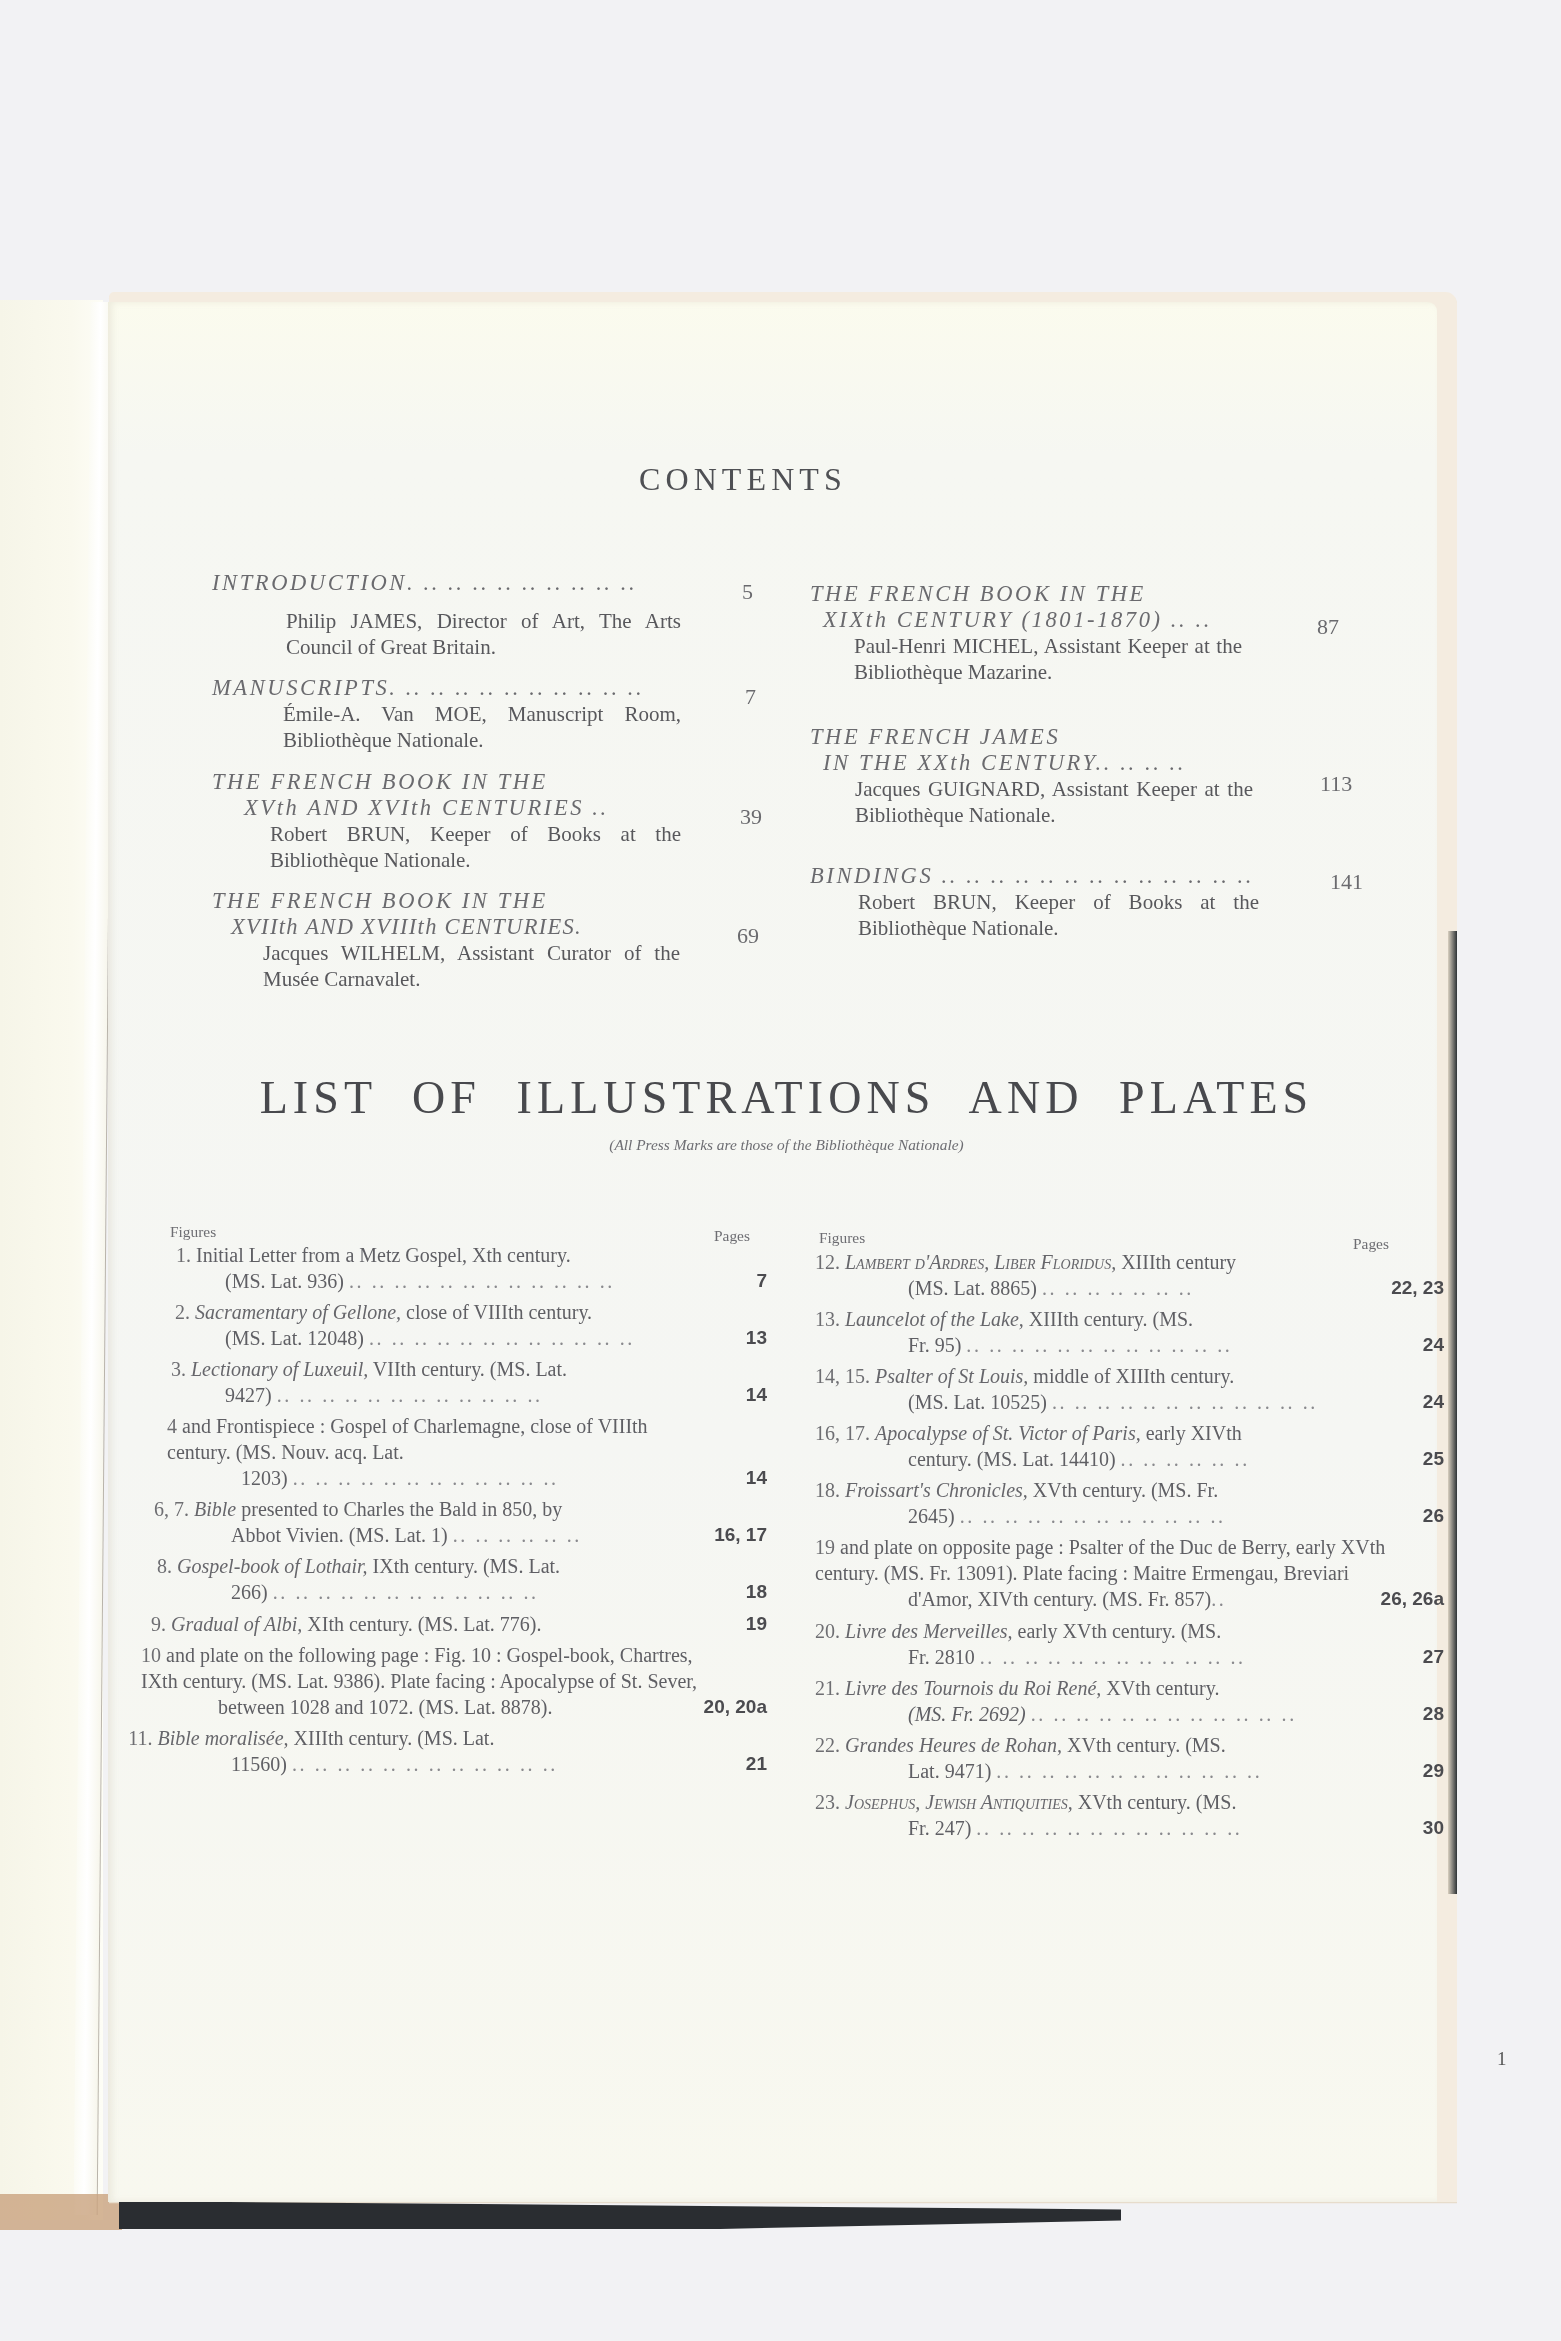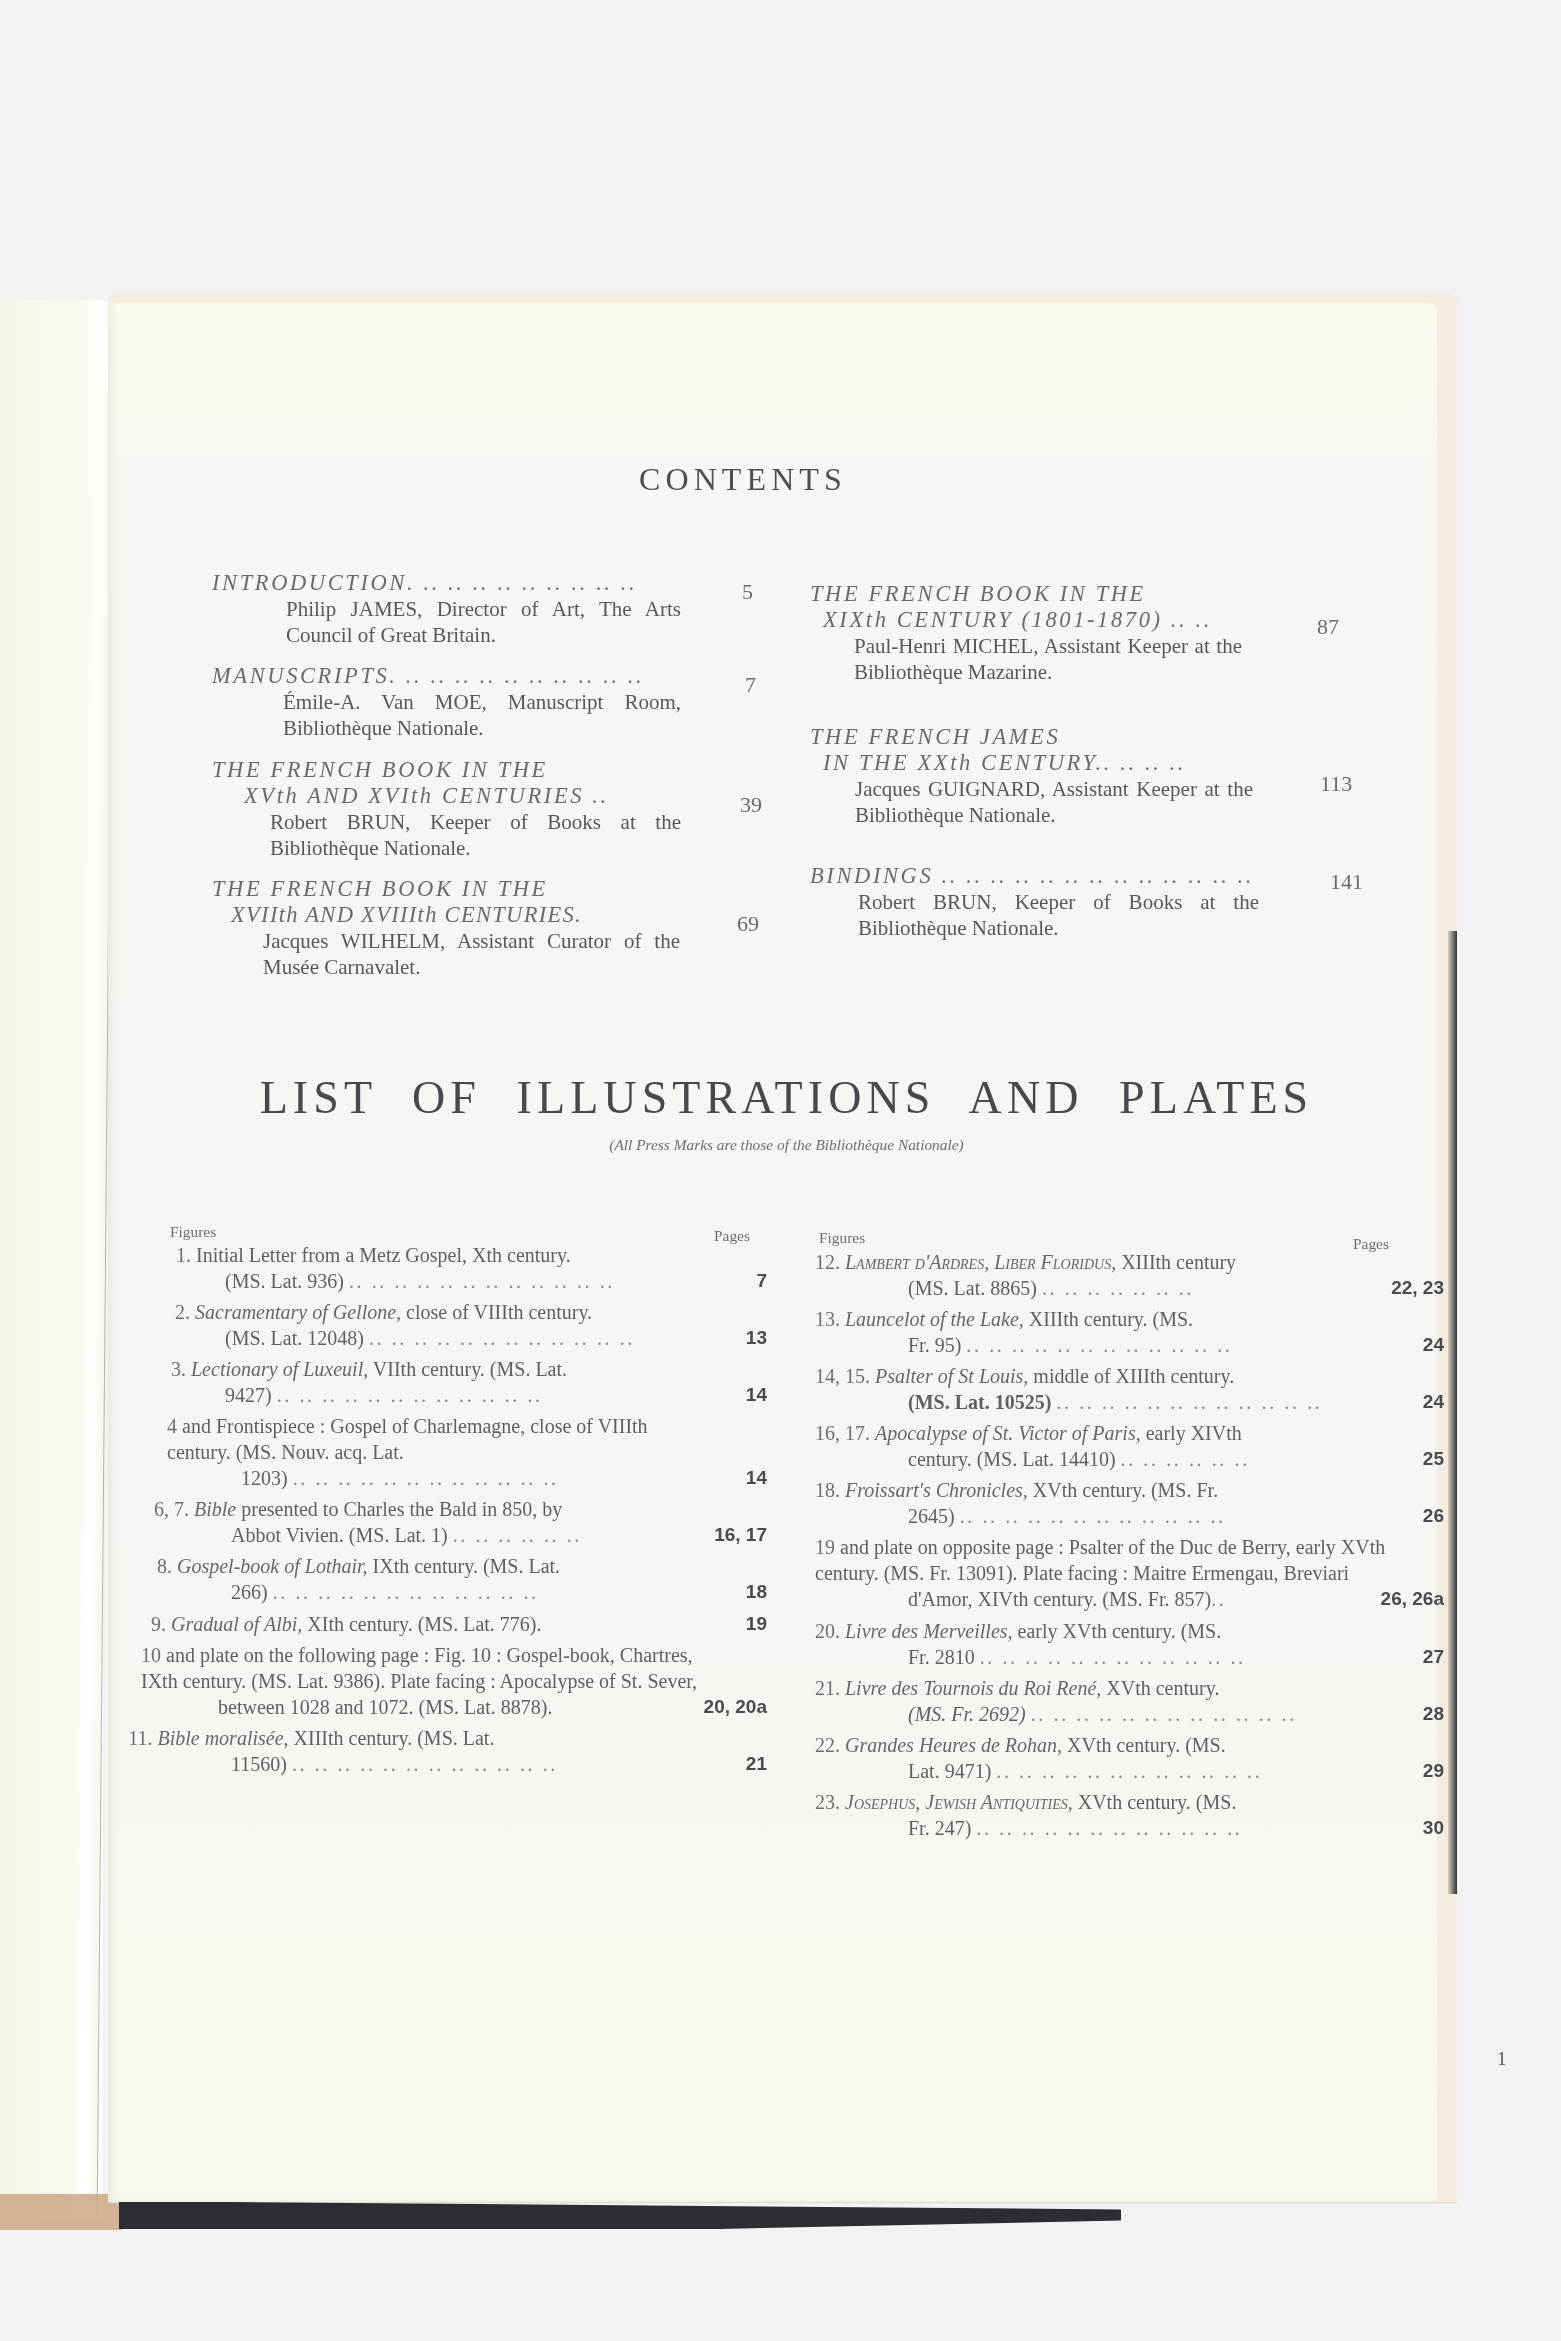--- a/index.html
+++ b/index.html
@@ -98,21 +98,21 @@
 <div class="bottom-dark"></div>
 <div class="page"></div>
 
 <div class="abs contents-title">CONTENTS</div>
 
 <div class="toc-col" style="left:212px; top:570px; width:559px;">
   <div class="toc-entry">
     <div class="toc-head" style="width:475px;">
       <span>INTRODUCTION. .. .. .. .. .. .. .. .. ..</span>
     </div>
-    <div class="toc-author" style="padding-left:74px; width:395px;">Philip JAMES, Director of Art, The Arts Council of Great Britain.</div>
+    <div class="toc-author" style="padding-left:74px; width:395px;margin-top:12px;">Philip JAMES, Director of Art, The Arts Council of Great Britain.</div>
     <div class="toc-page" style="left:530px; top:9px;">5</div>
   </div>
   <div class="toc-entry">
     <div class="toc-head" style="width:475px;">
       <span>MANUSCRIPTS. .. .. .. .. .. .. .. .. .. ..</span>
     </div>
     <div class="toc-author" style="padding-left:71px; width:398px;">Émile-A. Van MOE, Manuscript Room, Bibliothèque Nationale.</div>
     <div class="toc-page" style="left:533px; top:9px;">7</div>
   </div>
   <div class="toc-entry">
@@ -220,21 +220,21 @@
       <span class="indent"><span style="padding-left:19px;">(MS. Lat. 8865)</span> <span class="dots">.. .. .. .. .. .. ..</span></span></div>
     <span class="pg">22, 23</span>
   </div>
   <div class="fig">
     <div class="text-wrap"><span class="num">13.</span> <i>Launcelot of the Lake,</i> <span>XIIIth century. (MS.</span>
       <span class="indent"><span style="padding-left:19px;">Fr. 95)</span> <span class="dots">.. .. .. .. .. .. .. .. .. .. .. ..</span></span></div>
     <span class="pg">24</span>
   </div>
   <div class="fig">
     <div class="text-wrap"><span class="num">14, 15.</span> <i>Psalter of St Louis,</i> <span>middle of XIIIth century.</span>
-      <span class="indent"><span style="padding-left:19px;font-weight:bold;">(MS. Lat. 10525)</span> <span class="dots">.. .. .. .. .. .. .. .. .. .. .. ..</span></span></div>
+      <span class="indent"><span style="padding-left:19px;">(MS. Lat. 10525)</span> <span class="dots">.. .. .. .. .. .. .. .. .. .. .. ..</span></span></div>
     <span class="pg">24</span>
   </div>
   <div class="fig">
     <div class="text-wrap"><span class="num">16, 17.</span> <i>Apocalypse of St. Victor of Paris,</i> <span>early XIVth</span>
       <span class="indent"><span style="padding-left:19px;">century. (MS. Lat. 14410)</span> <span class="dots">.. .. .. .. .. ..</span></span></div>
     <span class="pg">25</span>
   </div>
   <div class="fig">
     <div class="text-wrap"><span class="num">18.</span> <i>Froissart's Chronicles,</i> <span>XVth century. (MS. Fr.</span>
       <span class="indent"><span style="padding-left:19px;text-align:center;">2645)</span> <span class="dots">.. .. .. .. .. .. .. .. .. .. .. ..</span></span></div>

